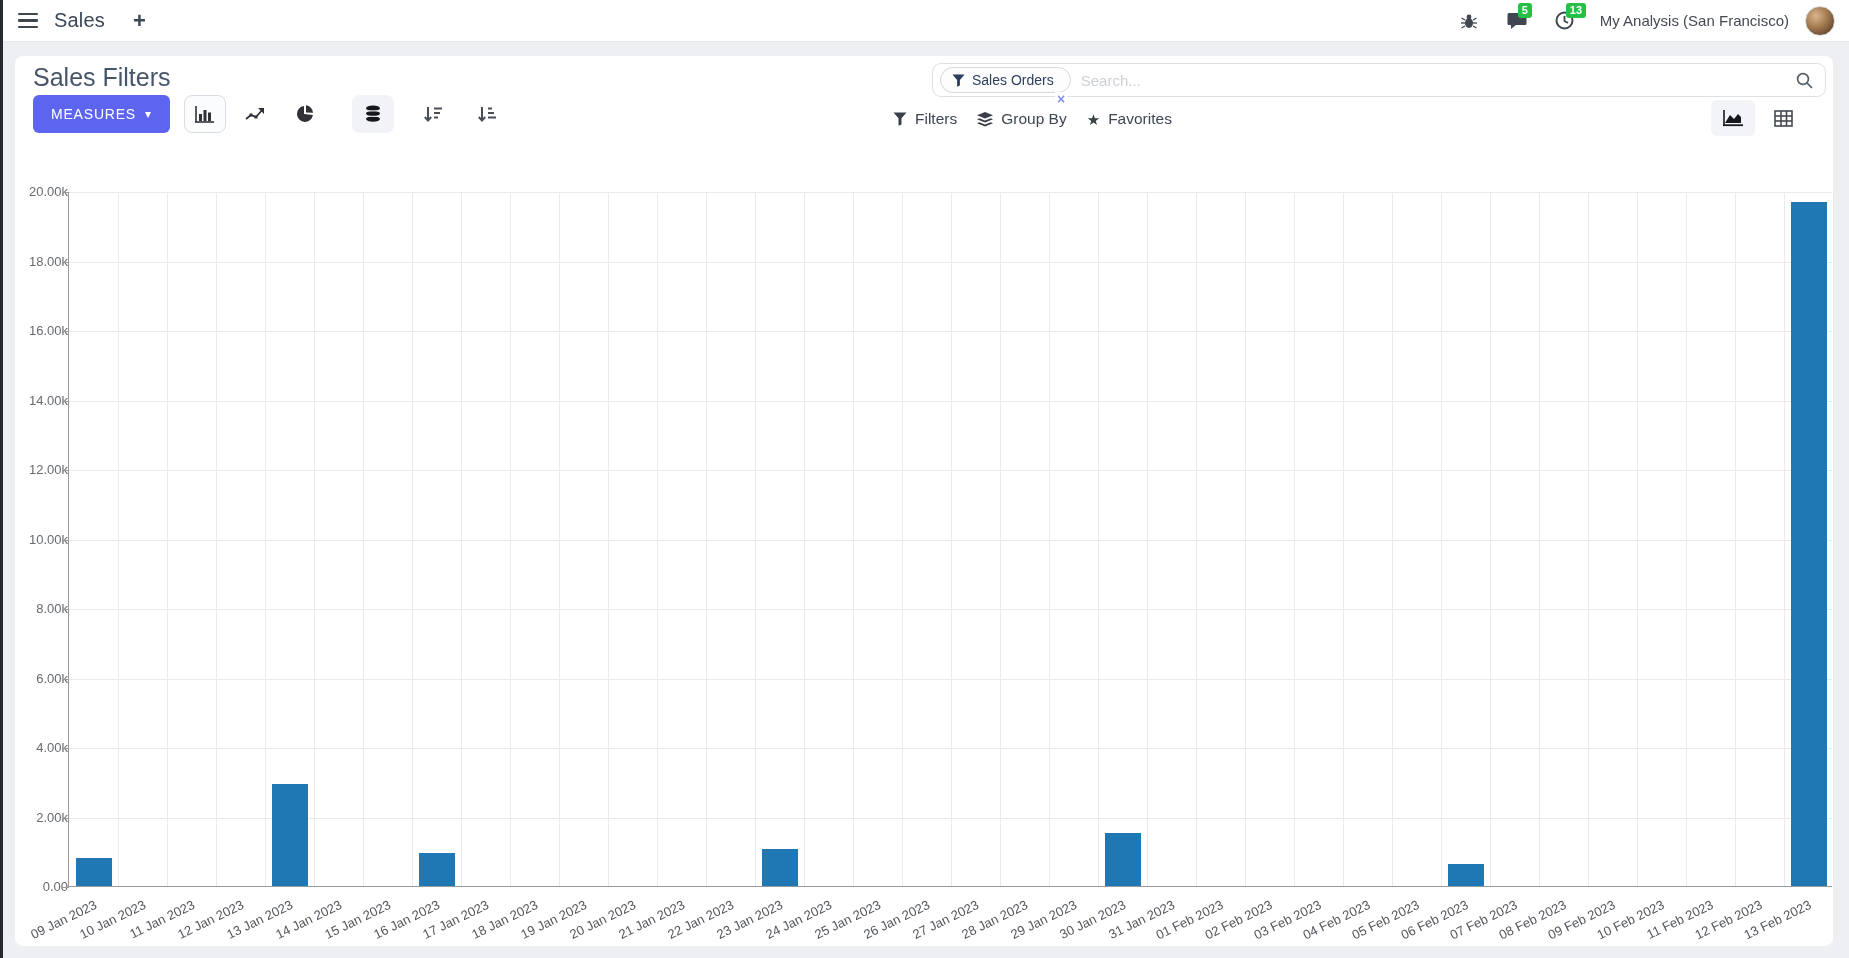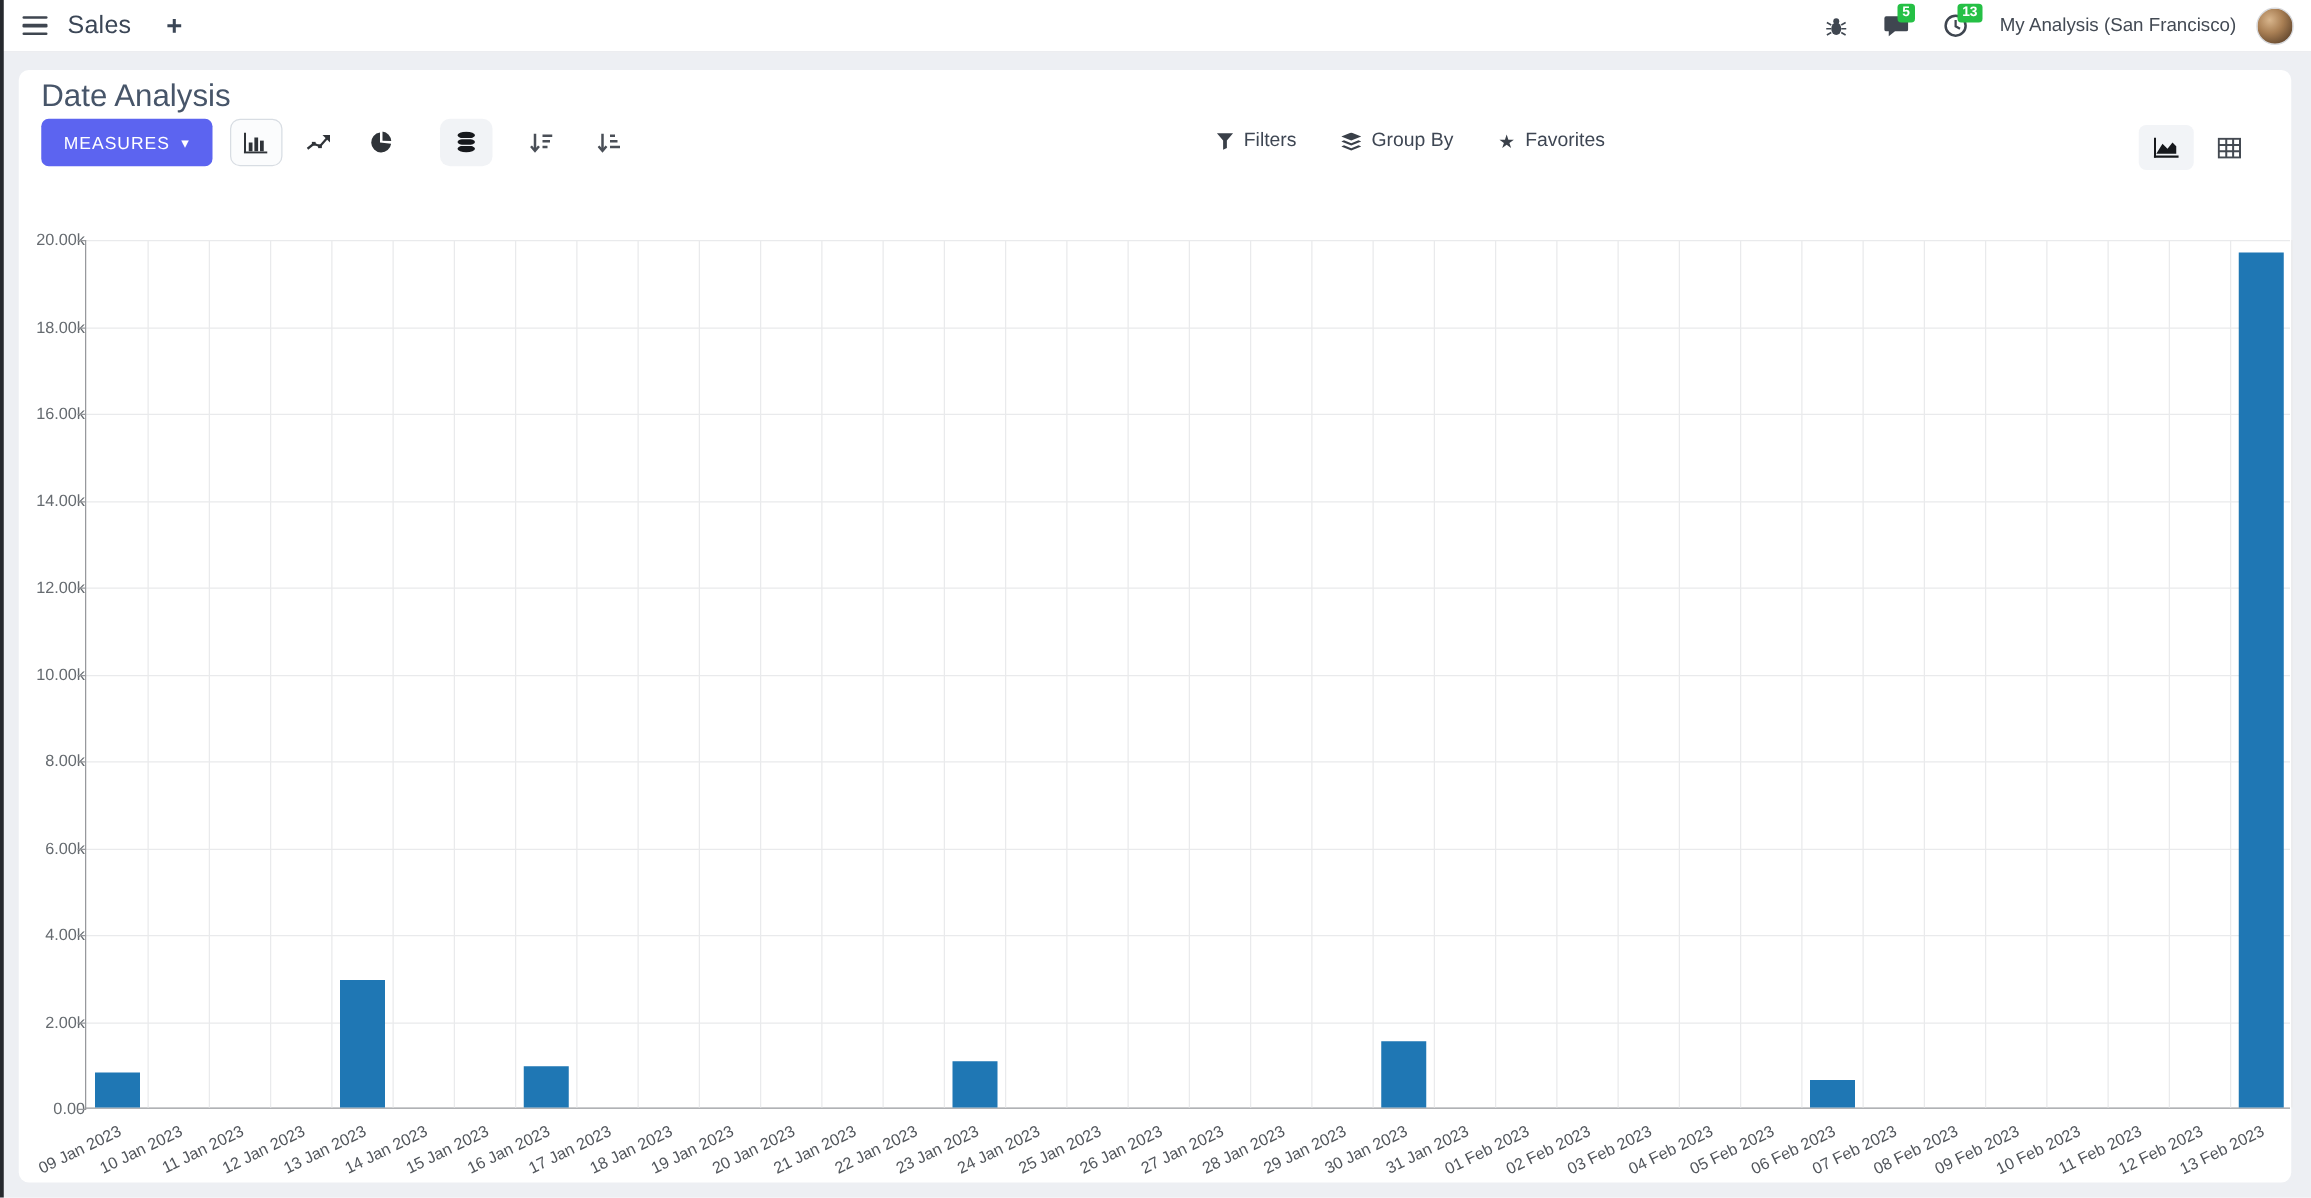--- a/index.html
+++ b/index.html
@@ -47,21 +47,21 @@
   .facet { height:26px; border:1px solid #d4d8df; border-radius:13px; background:#fdfdfe;
            display:flex; align-items:center; gap:7px; padding:0 16px 0 11px; cursor:pointer; }
   .facet-label { font-size:14px; color:#2c3e5d; }
   .search-input { flex:1; border:none; outline:none; margin-left:10px; font-size:15px; color:#333;
                   font-family:"Liberation Sans",sans-serif; background:transparent; }
   .search-input::placeholder { color:#ccd0d6; }
   .search-zoom { position:absolute; right:12px; top:8px; cursor:pointer; }
   .facet-remove { position:absolute; left:122px; top:28px; color:#8490ea; font-size:14px; font-weight:700;
                   cursor:pointer; background:#fff; padding:0 2px; line-height:14px; }
 
-  .filter-row { position:absolute; left:958px; top:48px; height:30px; display:flex; align-items:flex-start; gap:36px; }
+  .filter-row { position:absolute; left:878px; top:48px; height:30px; display:flex; align-items:center; gap:20px; }
   .filter-item { display:flex; align-items:center; gap:8px; font-size:15.5px; color:#3e4653; cursor:pointer; }
   .star-glyph { font-size:15px; color:#3a4049; line-height:1; }
 
   .view-switcher { position:absolute; right:28px; top:44px; display:flex; gap:6px; }
   .vs-btn { width:44px; height:36px; display:flex; align-items:center; justify-content:center;
             background:transparent; border:none; border-radius:6px; cursor:pointer; }
   .vs-btn.active { background:#f2f4f7; }
 
   
   .legend { position:absolute; left:0; right:0; top:109px; display:flex; align-items:center;
@@ -129,21 +129,21 @@
       <polyline points="9.5,5 9.5,10 13,12" fill="none" stroke="#3f4650" stroke-width="1.8"></polyline>
     </svg>
     <span class="nav-badge">13</span>
   </div>
 
   <div class="company">My Analysis (San Francisco)</div>
   <div class="avatar"></div>
 </div>
 
 <div class="card">
-  <div class="page-title">Date Analysis</div>
+  <div class="page-title">Sales Filters</div>
 
   <div class="controls">
     <button class="measures-btn">
       <span>MEASURES</span>
       <span style="font-size:12px;">▾</span>
     </button>
 
     <button class="icon-btn boxed g1" title="Bar Chart">
       <svg width="19" height="17" viewBox="0 0 19 17">
         <line x1="1" y1="0" x2="1" y2="16" stroke="#2f3338" stroke-width="1.6"></line>
@@ -194,20 +194,36 @@
       <svg width="18" height="17" viewBox="0 0 18 17">
         <line x1="4" y1="1" x2="4" y2="14" stroke="#4a4f57" stroke-width="2"></line>
         <polyline points="0.8,11 4,14.6 7.2,11" fill="none" stroke="#4a4f57" stroke-width="2"></polyline>
         <line x1="10" y1="2.5" x2="14" y2="2.5" stroke="#4a4f57" stroke-width="2"></line>
         <line x1="10" y1="7" x2="16" y2="7" stroke="#4a4f57" stroke-width="2"></line>
         <line x1="10" y1="11.5" x2="18" y2="11.5" stroke="#4a4f57" stroke-width="2"></line>
       </svg>
     </button>
   </div>
 
+  <div class="search-box">
+    <div class="facet">
+      <svg width="13" height="13" viewBox="0 0 13 13">
+        <path d="M0.5 0.5 h12 l-4.6 5.4 v5.6 l-2.8 1.3 v-6.9 z" fill="#2c3e5d"></path>
+      </svg>
+      <span class="facet-label">Sales Orders</span>
+    </div>
+    <input class="search-input" type="text" placeholder="Search..." style="">
+    <div class="search-zoom">
+      <svg width="17" height="17" viewBox="0 0 17 17">
+        <circle cx="7" cy="7" r="5.4" fill="none" stroke="#565d66" stroke-width="1.7"></circle>
+        <line x1="11.2" y1="11.2" x2="16" y2="16" stroke="#565d66" stroke-width="1.7"></line>
+      </svg>
+    </div>
+    <span class="facet-remove">×</span>
+  </div>
 
   <div class="filter-row">
     <div class="filter-item">
       <svg width="14" height="14" viewBox="0 0 13 13">
         <path d="M0.5 0.5 h12 l-4.6 5.4 v5.6 l-2.8 1.3 v-6.9 z" fill="#3a4049"></path>
       </svg>
       <span>Filters</span>
     </div>
     <div class="filter-item">
       <svg width="16" height="15" viewBox="0 0 16 15">

